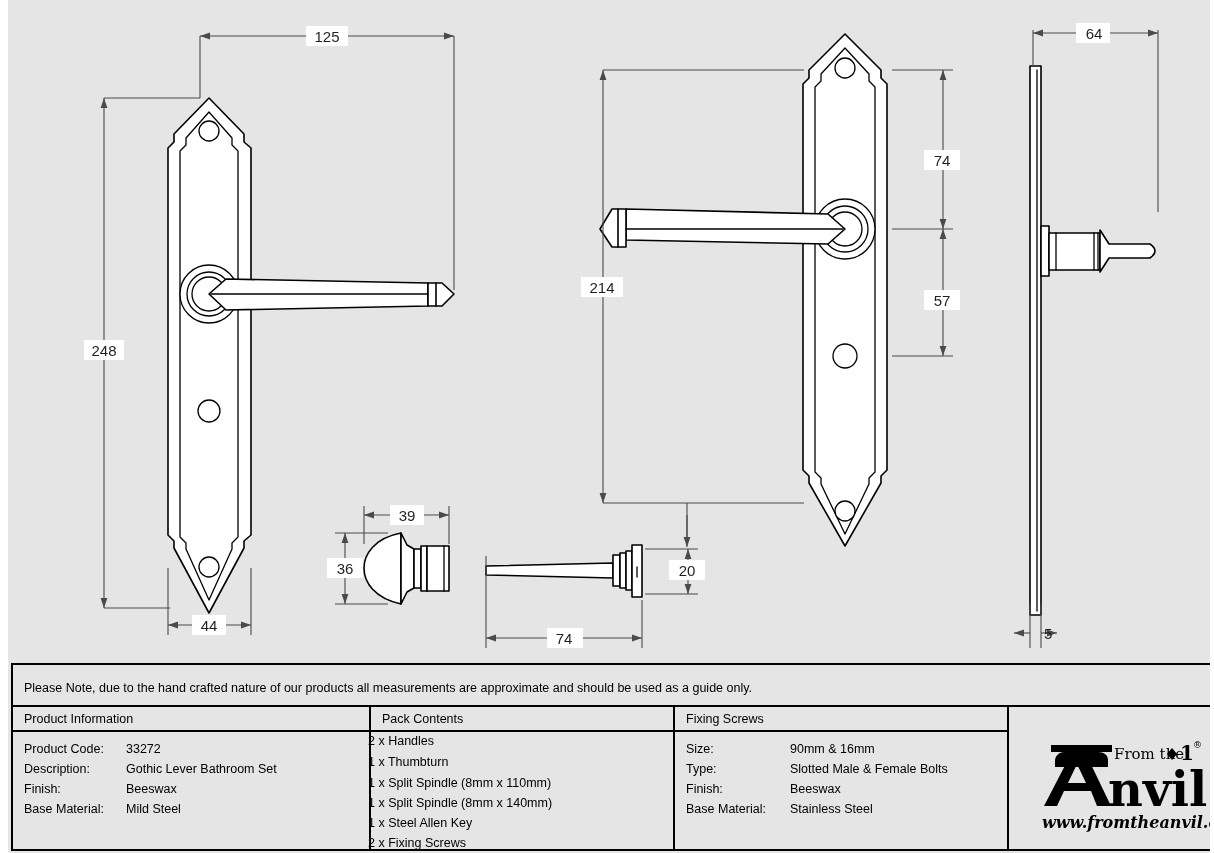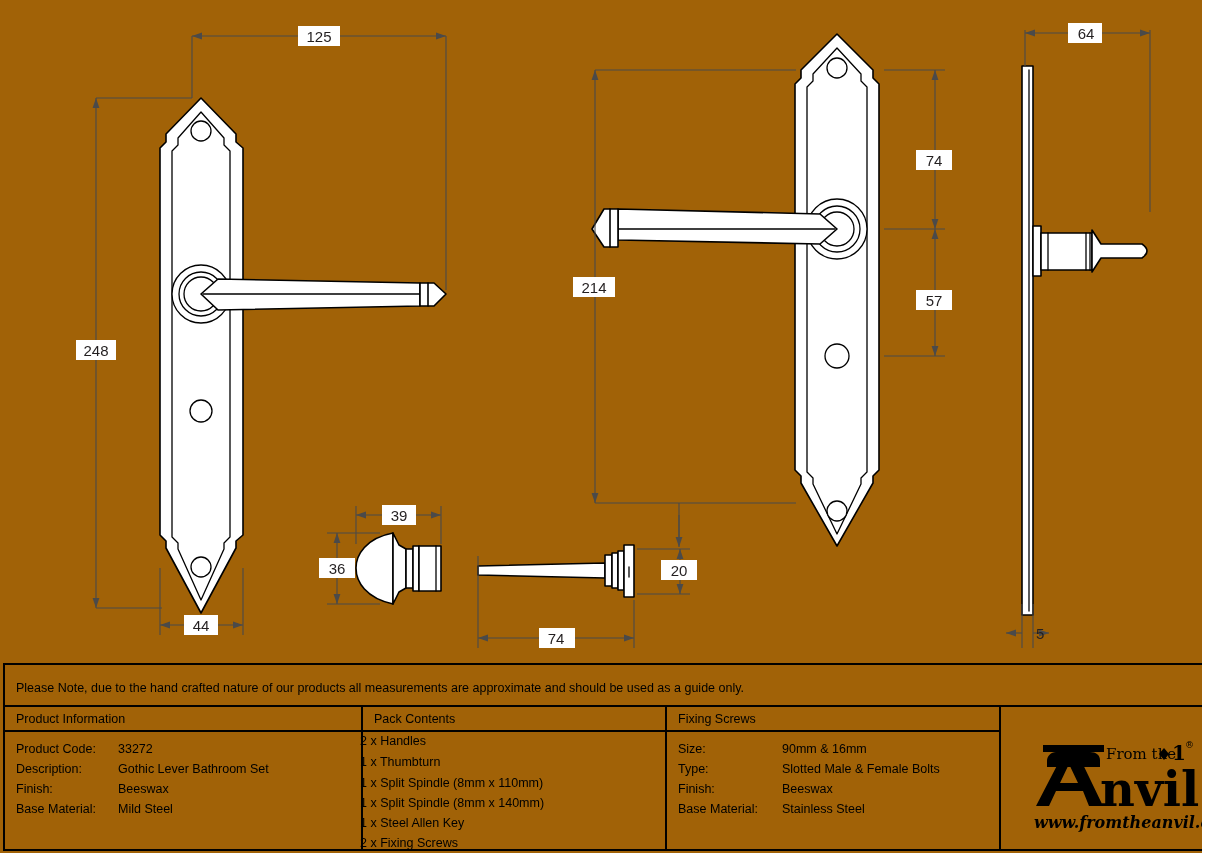--- a/index.html
+++ b/index.html
@@ -8,22 +8,23 @@
     background: #ffffff;
   }
   body {
     font-family: "Liberation Sans", sans-serif;
     color: #000000;
   }
   #page {
     position: relative;
     width: 1202px;
     height: 853px;
-    background: #a16207;
+    background: #e5e5e5;
     overflow: hidden;
+    margin-left: 8px;
   }
   #drawing-svg {
     position: absolute;
     left: 0;
     top: 0;
     width: 1214px;
     height: 853px;
   }
   .dim-text {
     font-family: "Liberation Sans", sans-serif;

